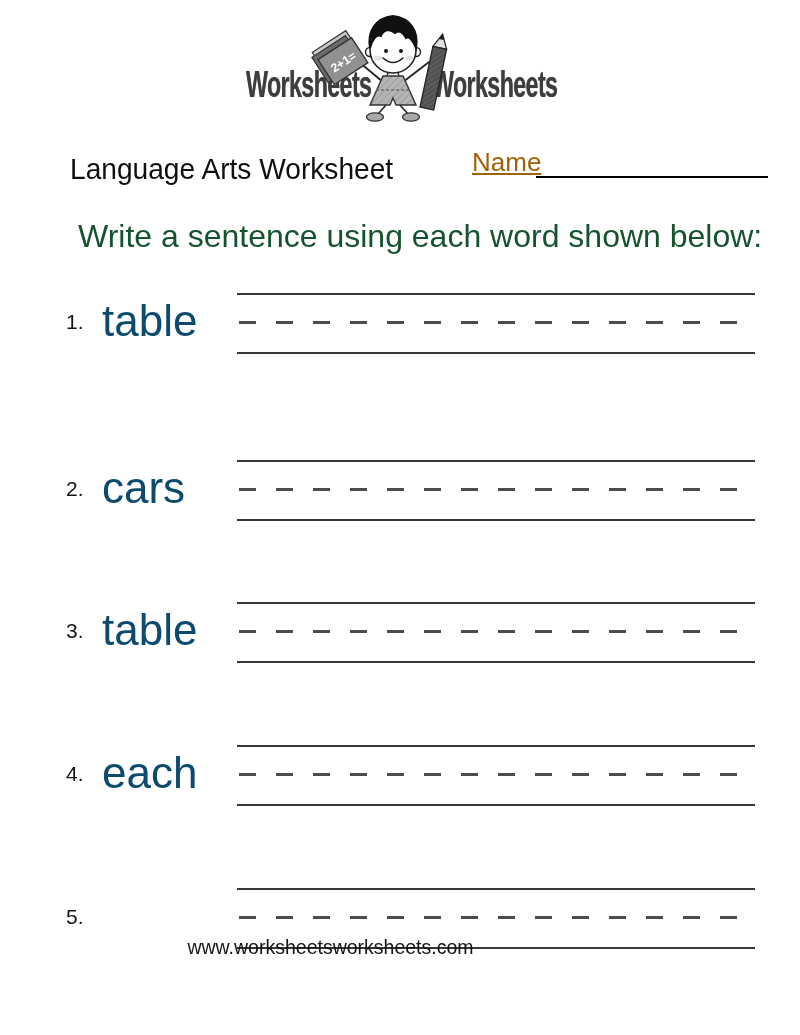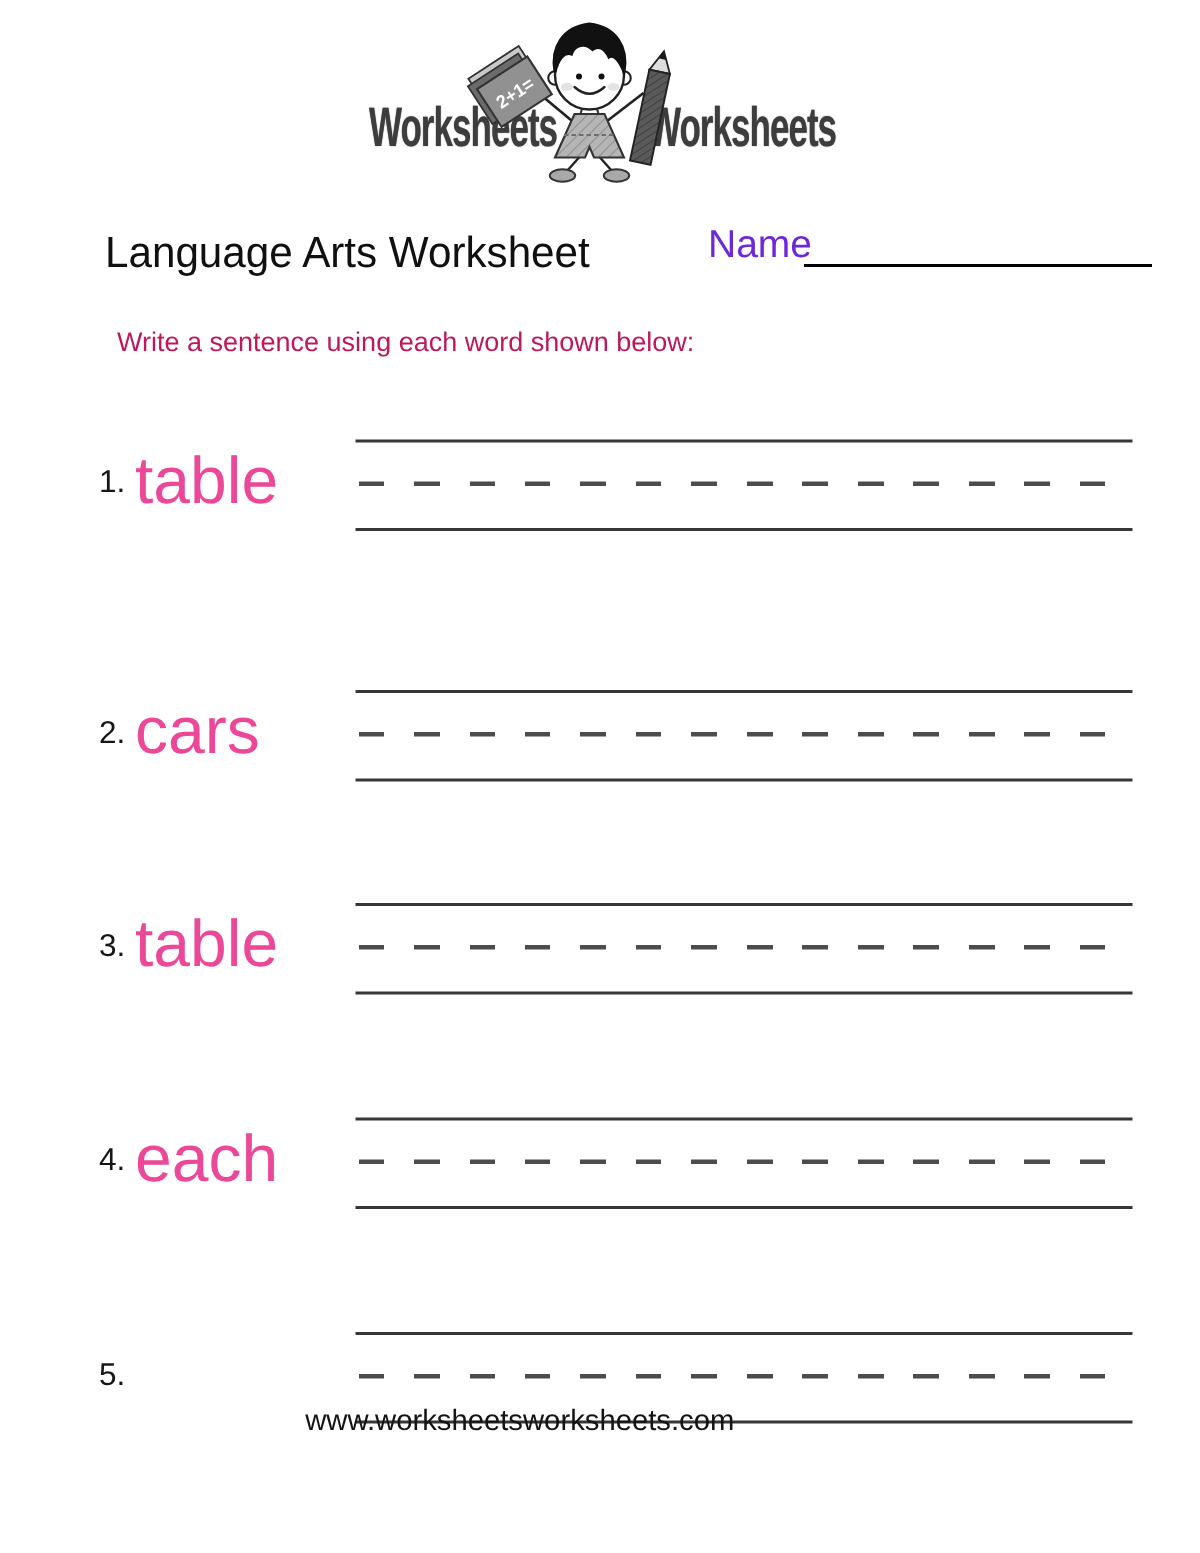--- a/index.html
+++ b/index.html
@@ -32,66 +32,66 @@
 
   
   .title {
     position:absolute; left:70px; top:153px;
     font-size:29px; color:#101010;
     transform:scaleX(0.97); transform-origin:left top;
     white-space:nowrap;
   }
   .name-label {
     position:absolute; left:472px; top:147px;
-    font-size:26px; color:#6d28d9;
+    font-size:26px; color:#a16207;text-decoration:underline;
   }
   .name-line {
     position:absolute; left:536px; top:150px;
     width:232px; height:28px;
     border-bottom:2px solid #000;
   }
 
   
   .instruction {
     position:absolute; left:78px; top:218px;
-    font-size:18px; color:#be185d;
+    font-size:32px; color:#14532d;
     white-space:nowrap;
   }
 
   
   .item { position:absolute; left:0; width:800px; height:62px; }
   .item .num {
     position:absolute; left:66px; top:17px;
     width:30px; font-size:21px; color:#161616;
   }
   .item .word {
-    position:absolute; left:90px; top:30px;
+    position:absolute; left:102px; top:30px;
     transform:translateY(-54%);
-    font-size:44px; color:#ec4899;
+    font-size:44px; color:#0c4a6e;
     white-space:nowrap;
     text-align:right;
   }
   .lines { position:absolute; left:237px; top:0; width:518px; height:62px; }
   .rule-solid {
     position:absolute; left:0; width:518px; height:2px;
     background:#373737;
   }
   .rule-solid.top { top:0; }
   .rule-solid.bottom { top:59px; }
   .rule-dashed {
     position:absolute; left:2px; top:28px; width:514px; height:3px;
     background:repeating-linear-gradient(90deg,
       #4c4c4c 0px, #4c4c4c 17px,
       transparent 17px, transparent 37px);
   }
 
   
   .footer {
     position:absolute; left:0; top:936px; width:661px;
-    text-align:center; font-size:19.5px; color:#141414;margin-left:16px;
+    text-align:center; font-size:19.5px; color:#141414;
   }
 </style>
 </head>
 <body>
 
 <div class="page">
 
   <div class="logo-text left">Worksheets</div>
   <div class="logo-text right">Worksheets</div>
 

